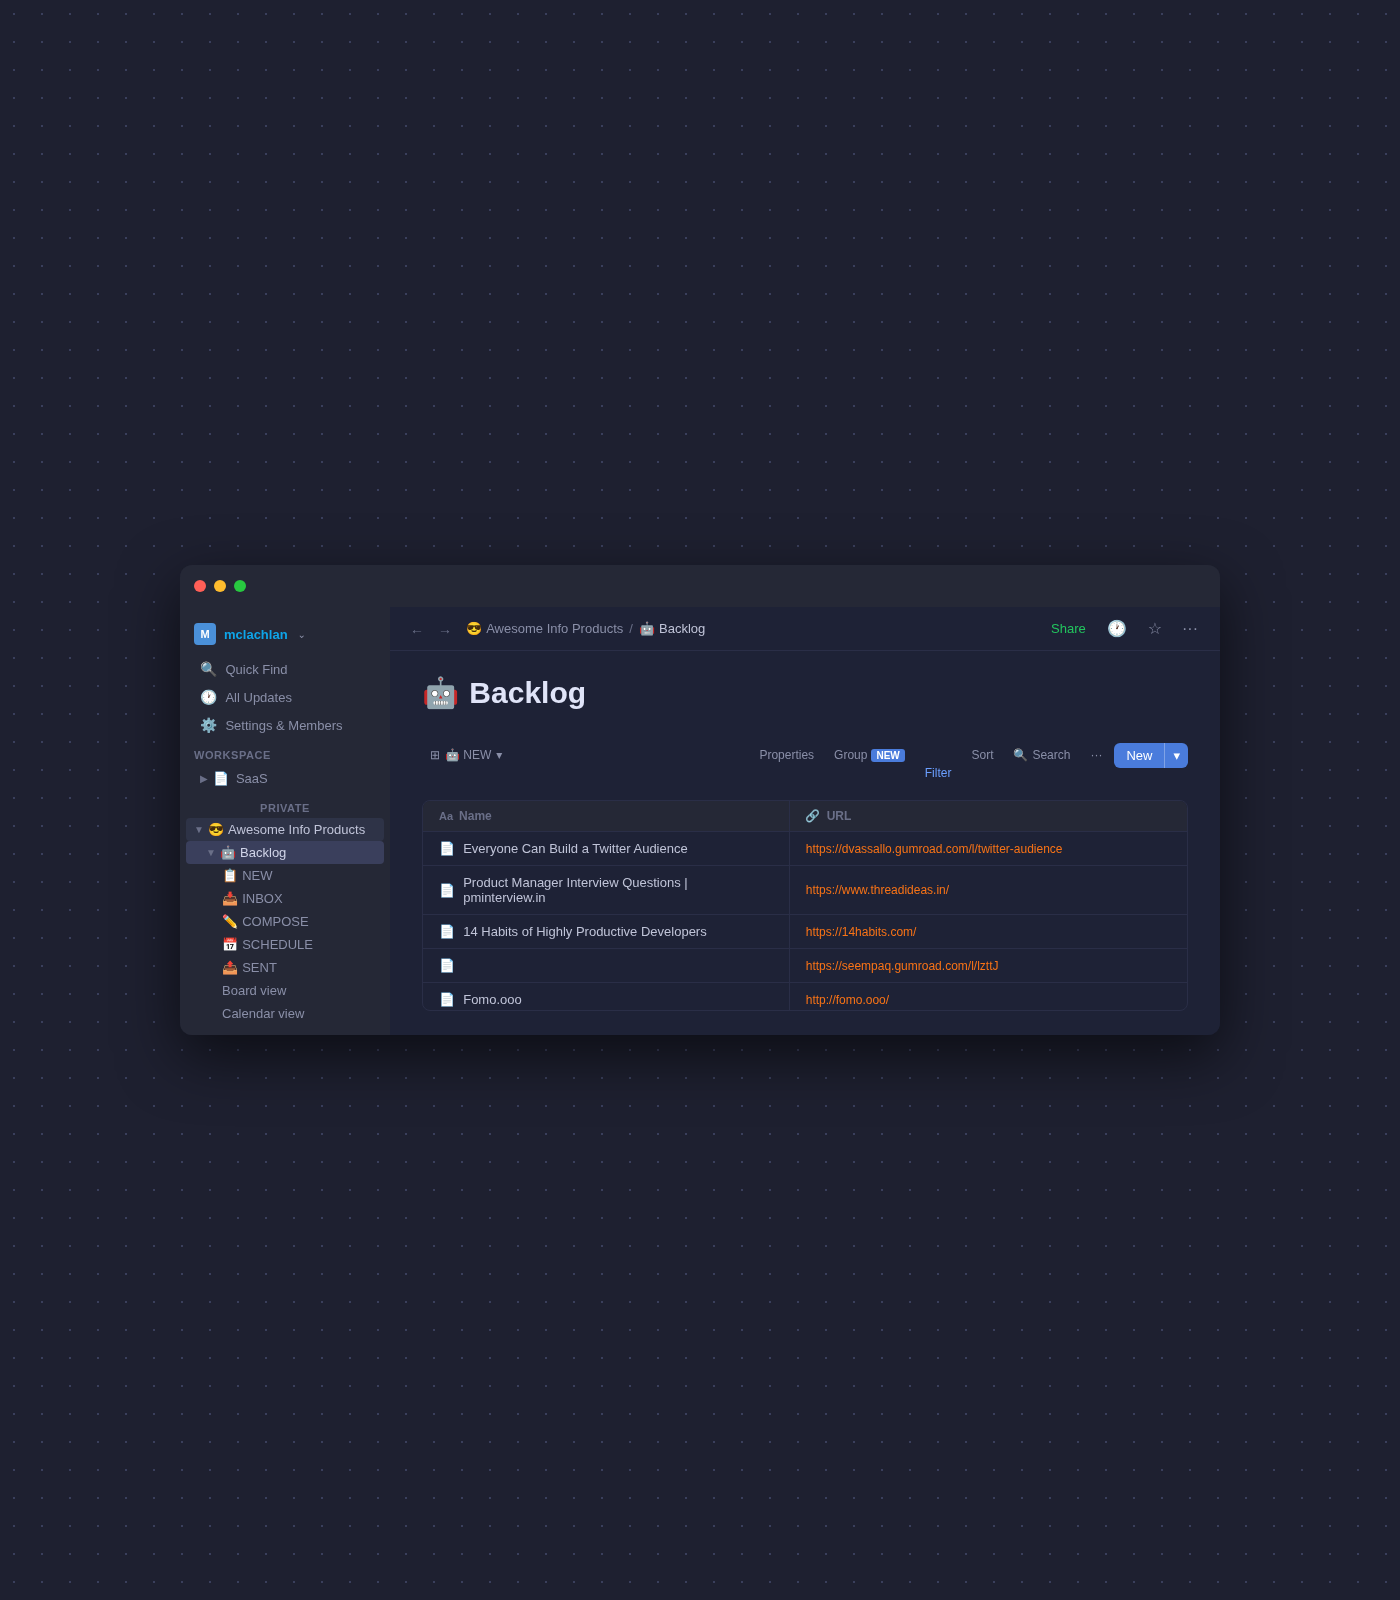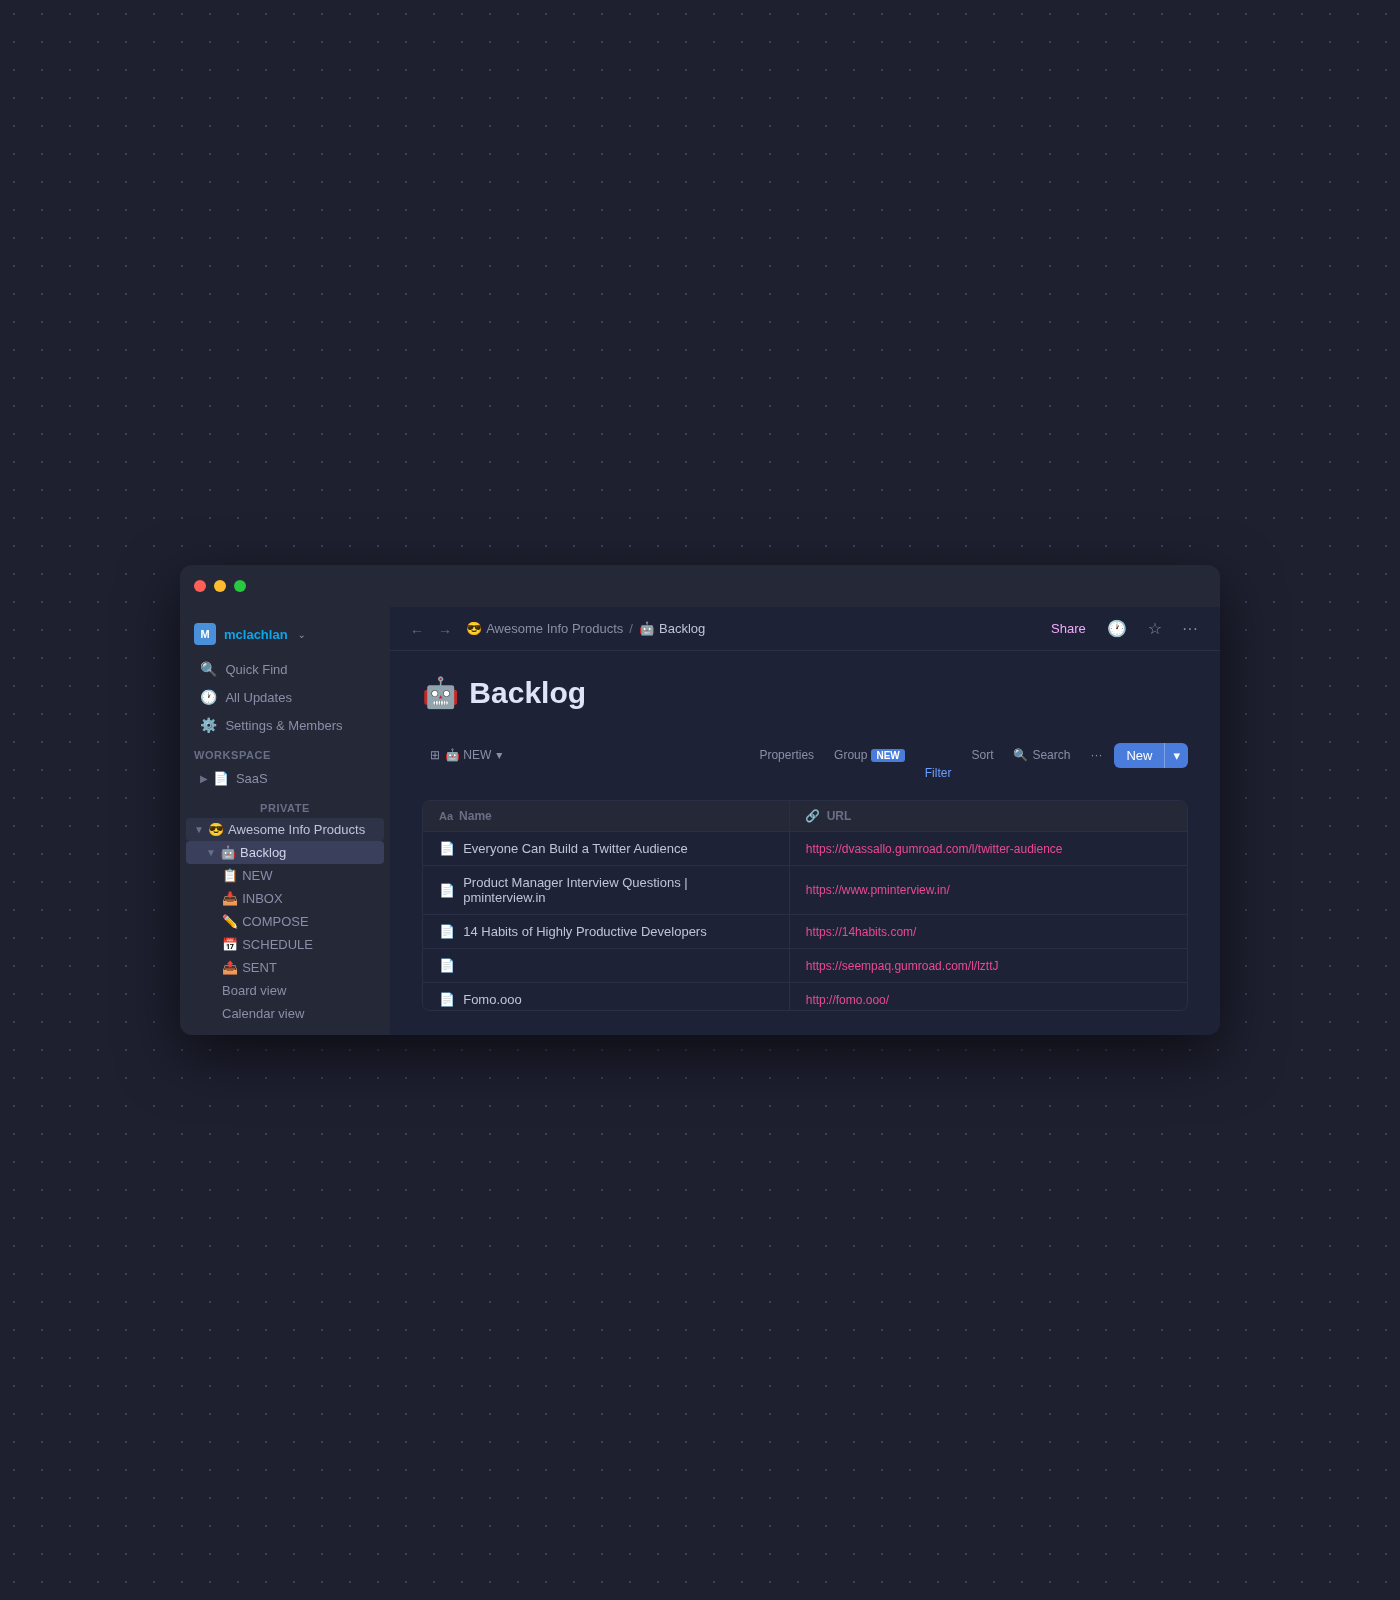--- a/index.html
+++ b/index.html
@@ -210,21 +210,21 @@
     .breadcrumb-sep { color: #6a6f88; }
     .breadcrumb-item.current { color: #c0c4d8; font-weight: 500; }
 
     .nav-actions {
       display: flex;
       align-items: center;
       gap: 8px;
     }
     .nav-action-btn {
       font-size: 13px;
-      color: #f0abfc;
+      color: #22c55e;
       cursor: pointer;
       padding: 4px 8px;
       border-radius: 4px;
     }
     .nav-icon-btn {
       color: #8a8fa8;
       cursor: pointer;
       font-size: 16px;
       padding: 4px 6px;
       border-radius: 4px;
@@ -352,21 +352,21 @@
       color: #c0c4d8;
       display: flex;
       align-items: center;
       gap: 8px;
       border-right: 1px solid #2a2e47;
     }
     .td-url {
       flex: 1;
       padding: 9px 16px;
       font-size: 12px;
-      color: #ec4899;
+      color: #f97316;
       display: flex;
       align-items: center;
     }
 
     .td-name .doc-icon {
       font-size: 13px;
       color: #8a8fa8;
       flex-shrink: 0;
     }
 
@@ -564,21 +564,21 @@
               <span>Everyone Can Build a Twitter Audience</span>
             </div>
             <div class="td-url">https://dvassallo.gumroad.com/l/twitter-audience</div>
           </div>
 
           <div class="table-row">
             <div class="td-name">
               <span class="doc-icon">📄</span>
               <span>Product Manager Interview Questions | pminterview.in</span>
             </div>
-            <div class="td-url">https://www.pminterview.in/</div>
+            <div class="td-url">https://www.threadideas.in/</div>
           </div>
 
           <div class="table-row">
             <div class="td-name">
               <span class="doc-icon">📄</span>
               <span>14 Habits of Highly Productive Developers</span>
             </div>
             <div class="td-url">https://14habits.com/</div>
           </div>
 

